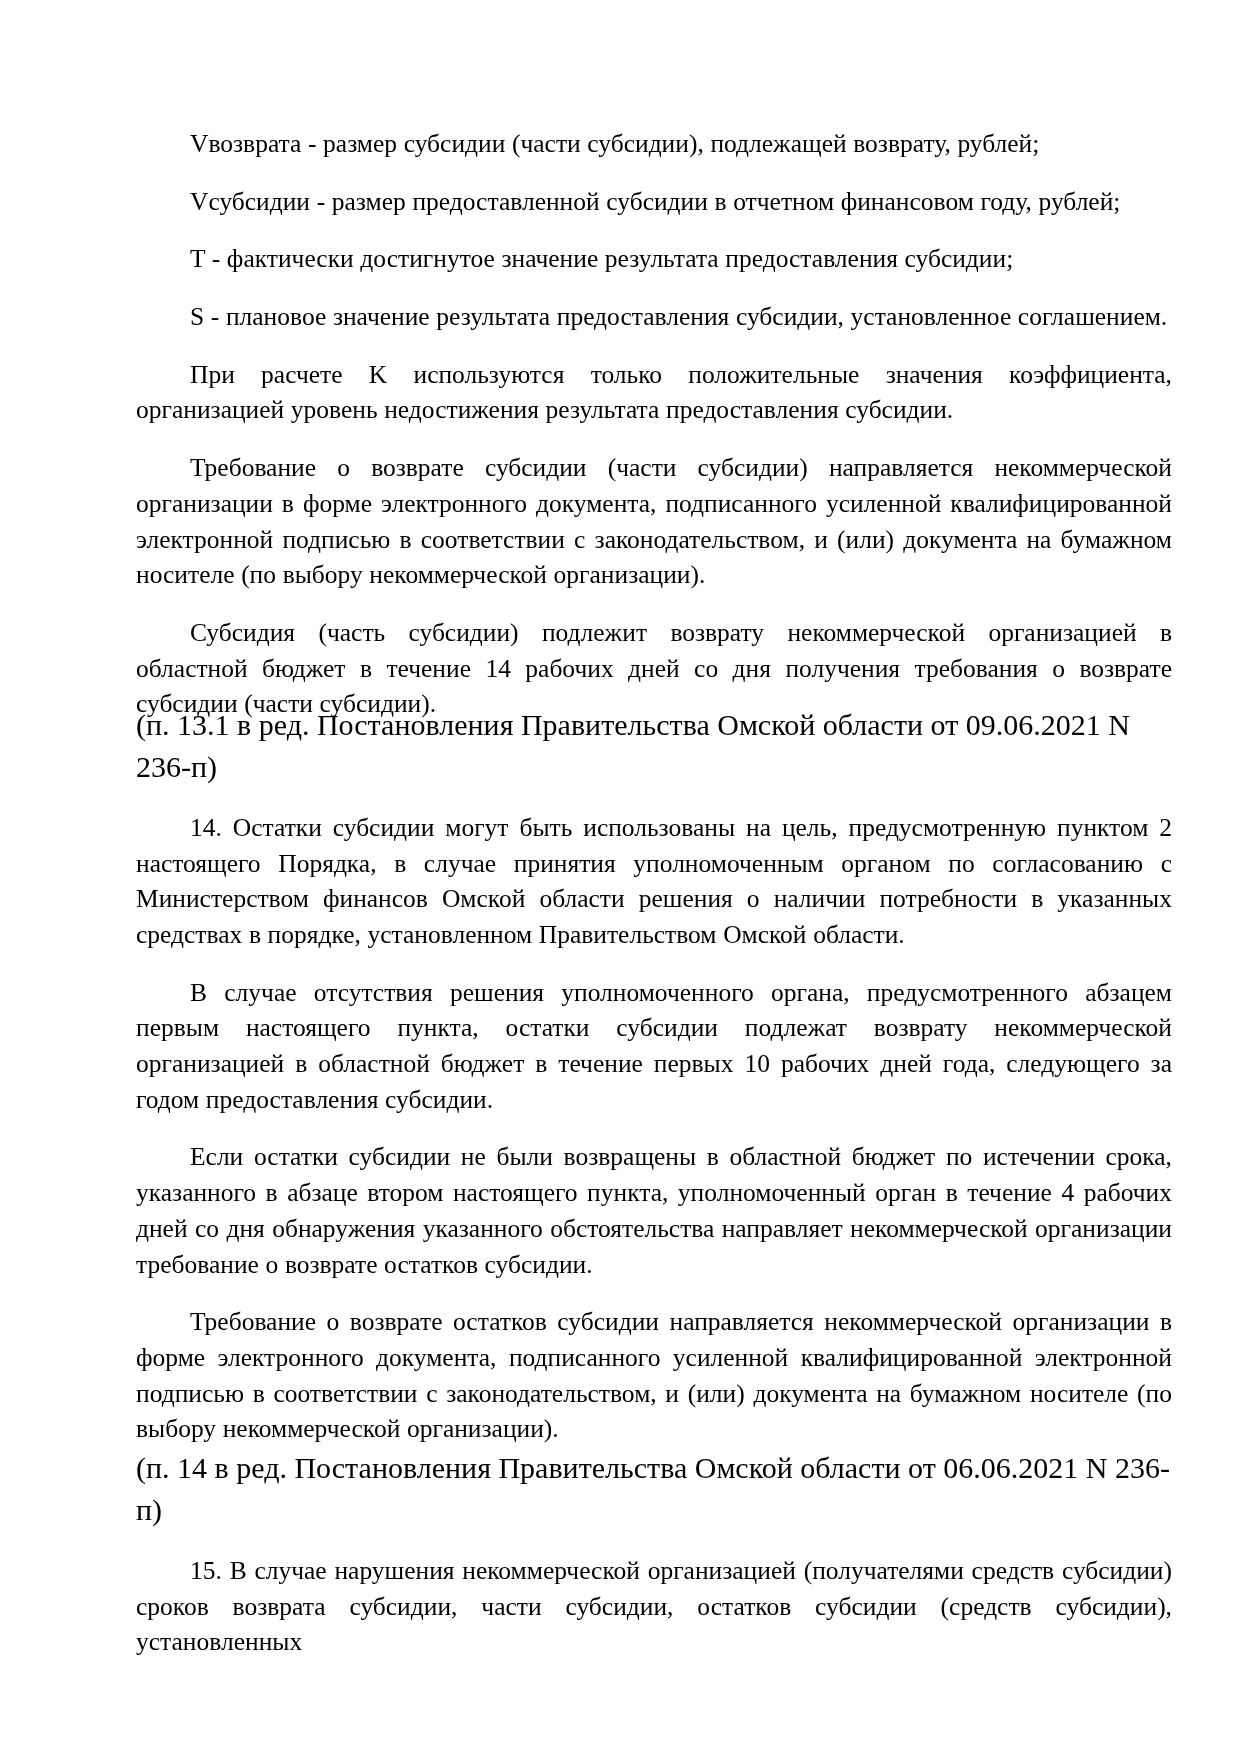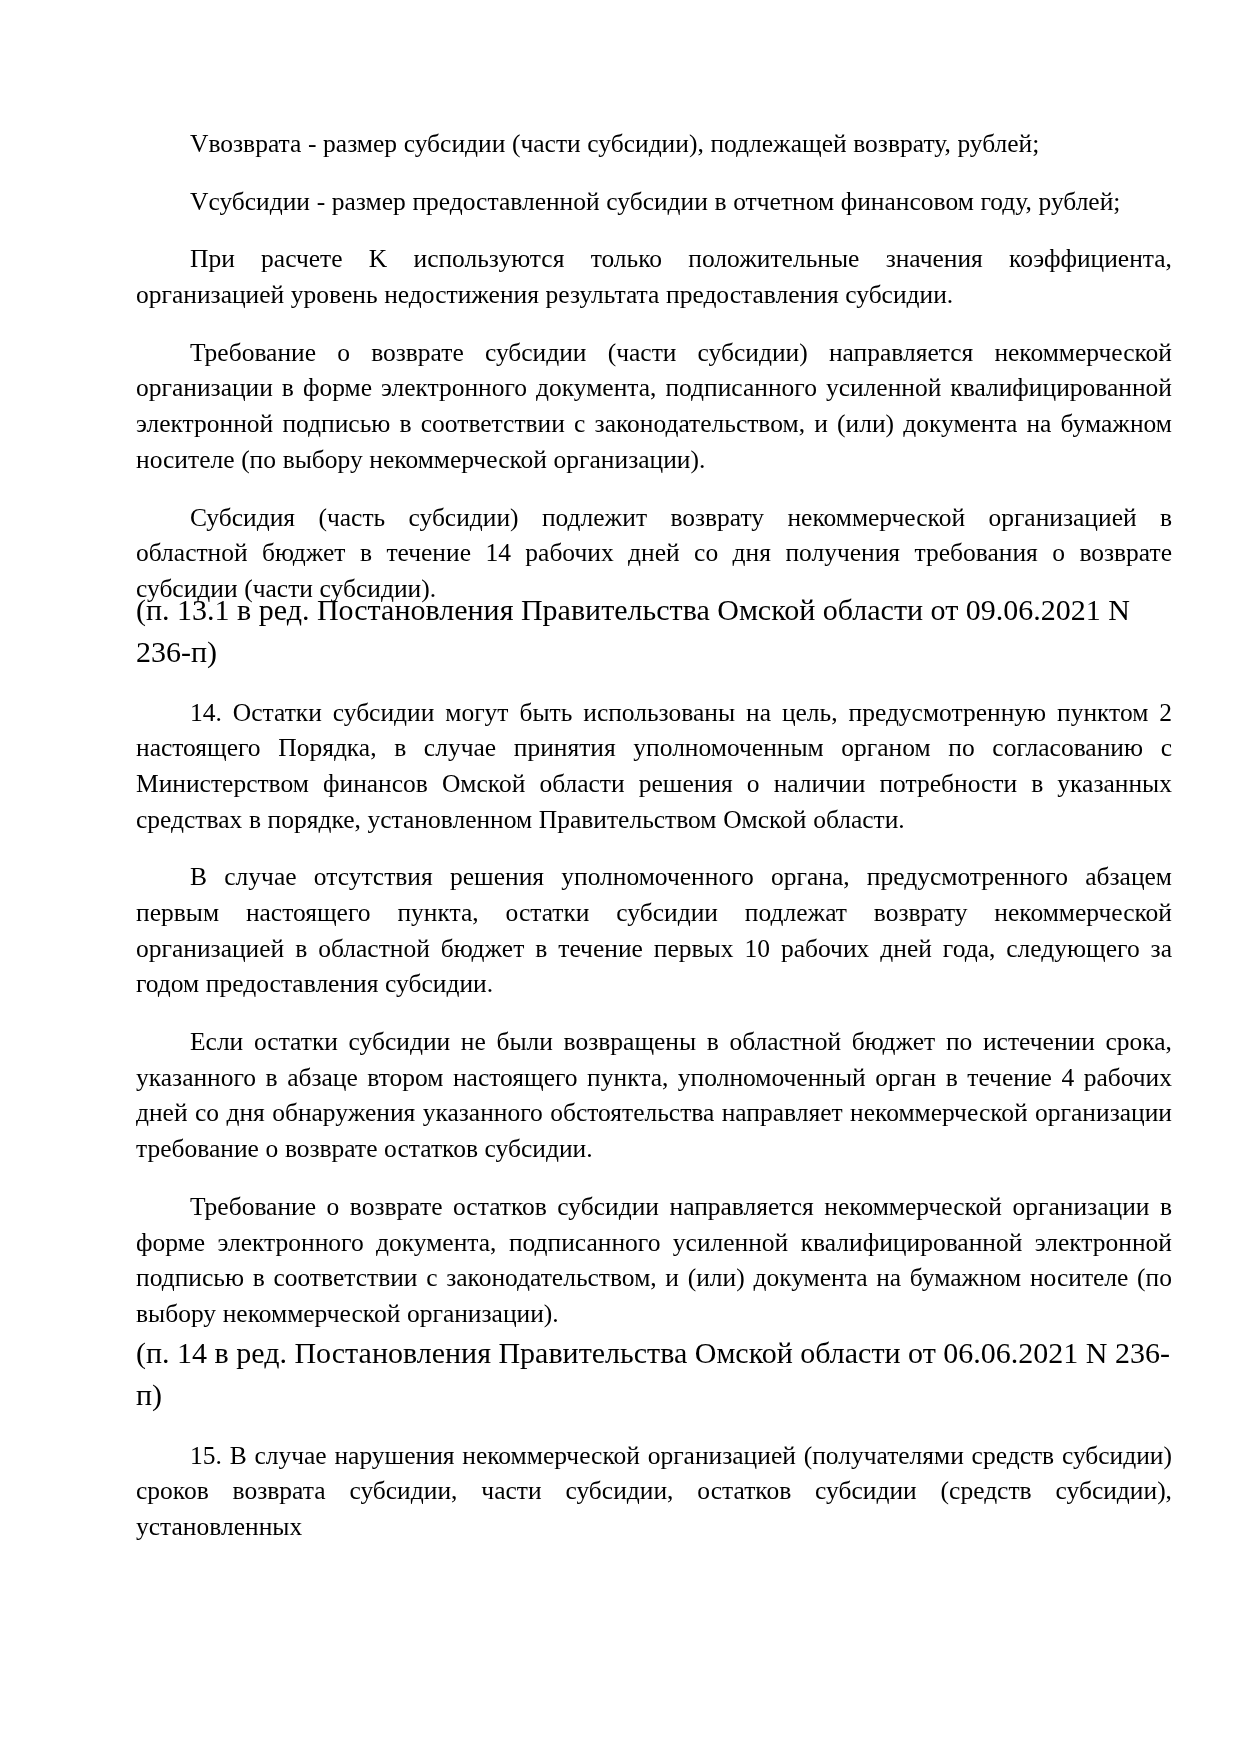--- a/index.html
+++ b/index.html
@@ -59,21 +59,23 @@
 
 <div class="page">
   <div class="doc-body">
 
     <p class="para">Vвозврата - размер субсидии (части субсидии), подлежащей возврату, рублей;</p>
 
     <p class="para">Vсубсидии - размер предоставленной субсидии в отчетном финансовом году, рублей;</p>
 
 
 
+    <p class="para">T - фактически достигнутое значение результата предоставления субсидии;</p>
 
+    <p class="para">S - плановое значение результата предоставления субсидии, установленное соглашением.</p>
 
     <p class="para">При расчете K используются только положительные значения коэффициента, организацией уровень недостижения результата предоставления субсидии.</p>
 
     <p class="para">Требование о возврате субсидии (части субсидии) направляется некоммерческой организации в форме электронного документа, подписанного усиленной квалифицированной электронной подписью в соответствии с законодательством, и (или) документа на бумажном носителе (по выбору некоммерческой организации).</p>
 
     <p class="para tight">Субсидия (часть субсидии) подлежит возврату некоммерческой организацией в областной бюджет в течение 14 рабочих дней со дня получения требования о возврате субсидии (части субсидии).</p>
 
     <p class="citation">(п. 13.1 в ред. Постановления Правительства Омской области от 09.06.2021 N 236-п)</p>
 
     <p class="para">14. Остатки субсидии могут быть использованы на цель, предусмотренную пунктом 2 настоящего Порядка, в случае принятия уполномоченным органом по согласованию с Министерством финансов Омской области решения о наличии потребности в указанных средствах в порядке, установленном Правительством Омской области.</p>

